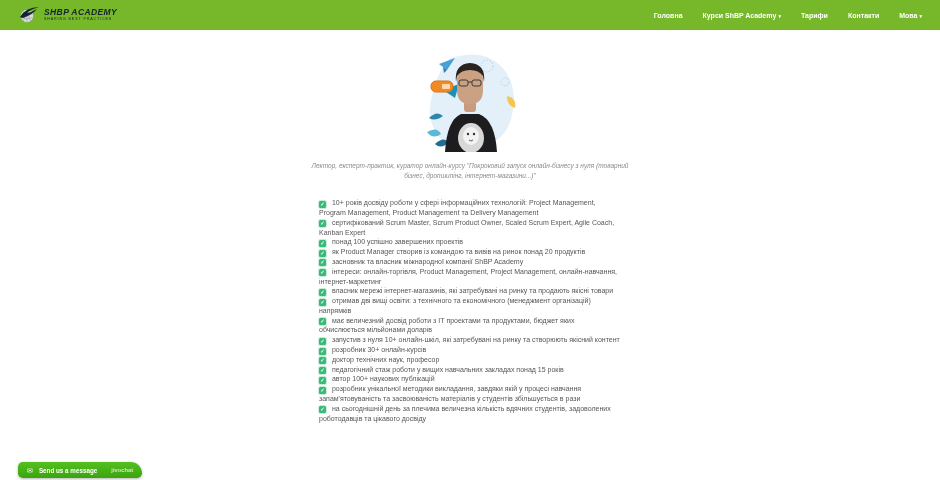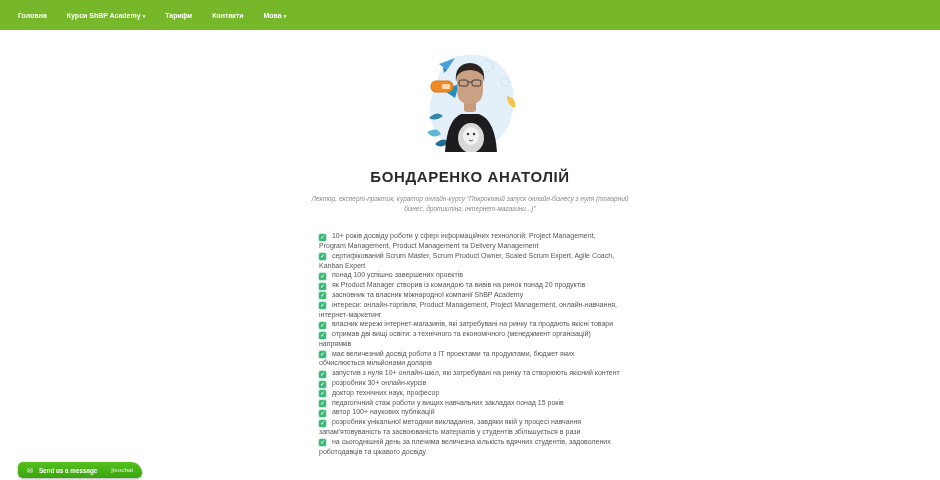--- a/index.html
+++ b/index.html
@@ -54,20 +54,31 @@
   .chat-label { font-size:6.3px; font-weight:bold; color:#ffffff; white-space:nowrap; }
   .chat-brand { font-size:5.8px; font-weight:bold; color:rgba(255,255,255,0.72);
                 margin-left:8px; white-space:nowrap; }
 </style>
 </head>
 <body>
 
 <div class="page">
 
   <div class="header">
+    <div class="logo">
+      <svg class="logo-mark" viewBox="0 0 22 20">
+        <circle cx="9" cy="11" r="6.2" fill="#d9dde0"></circle>
+        <path d="M3.4 9.5 Q9 6.5 14.6 9.5 M3.4 12.5 Q9 15.5 14.6 12.5 M9 4.8 V17.2 M5.2 6 Q9 11 5.2 16 M12.8 6 Q9 11 12.8 16" stroke="#9aa3a8" stroke-width="0.7" fill="none"></path>
+        <path d="M2 12 Q8 2 21 2 Q13 4 9 8 Q14 7 19 4 Q14 10 5 13 Q3.5 13 2 12 Z" fill="#16252f"></path>
+      </svg>
+      <div class="logo-text-block">
+        <span class="logo-title">SHBP ACADEMY</span>
+        <span class="logo-tagline">SHARING BEST PRACTICES</span>
+      </div>
+    </div>
 
     <div class="nav" id="nav-root">
 
         <span class="nav-item">
           <span class="nav-label">Головна</span>
 
         </span>
 
         <span class="nav-item">
           <span class="nav-label">Курси ShBP Academy</span>
@@ -129,21 +140,20 @@
         <line x1="47" y1="34" x2="51" y2="34" stroke="#3a3a3a" stroke-width="1"></line>
 
         <ellipse cx="50" cy="90" rx="13" ry="15" fill="#d8d8d8"></ellipse>
         <ellipse cx="50" cy="88" rx="8" ry="9" fill="#f2f2f2"></ellipse>
         <circle cx="47" cy="86" r="1.2" fill="#333"></circle>
         <circle cx="53" cy="86" r="1.2" fill="#333"></circle>
         <path d="M48 92 Q50 94 52 92" stroke="#333" stroke-width="0.8" fill="none"></path>
       </svg>
     </div>
 
-    <h1 class="profile-name">БОНДАРЕНКО АНАТОЛІЙ</h1>
 
     <p class="profile-subtitle">Лектор, експерт-практик, куратор онлайн-курсу "Покроковий запуск онлайн-бізнесу з нуля (товарний бізнес, дропшипінг, інтернет-магазини...)"</p>
 
     <ul class="facts" id="facts-root">
 
         <li>
           <span class="check">✓</span>
           <span class="fact-text">10+ років досвіду роботи у сфері інформаційних технологій: Project Management, Program Management, Product Management та Delivery Management</span>
         </li>
 

